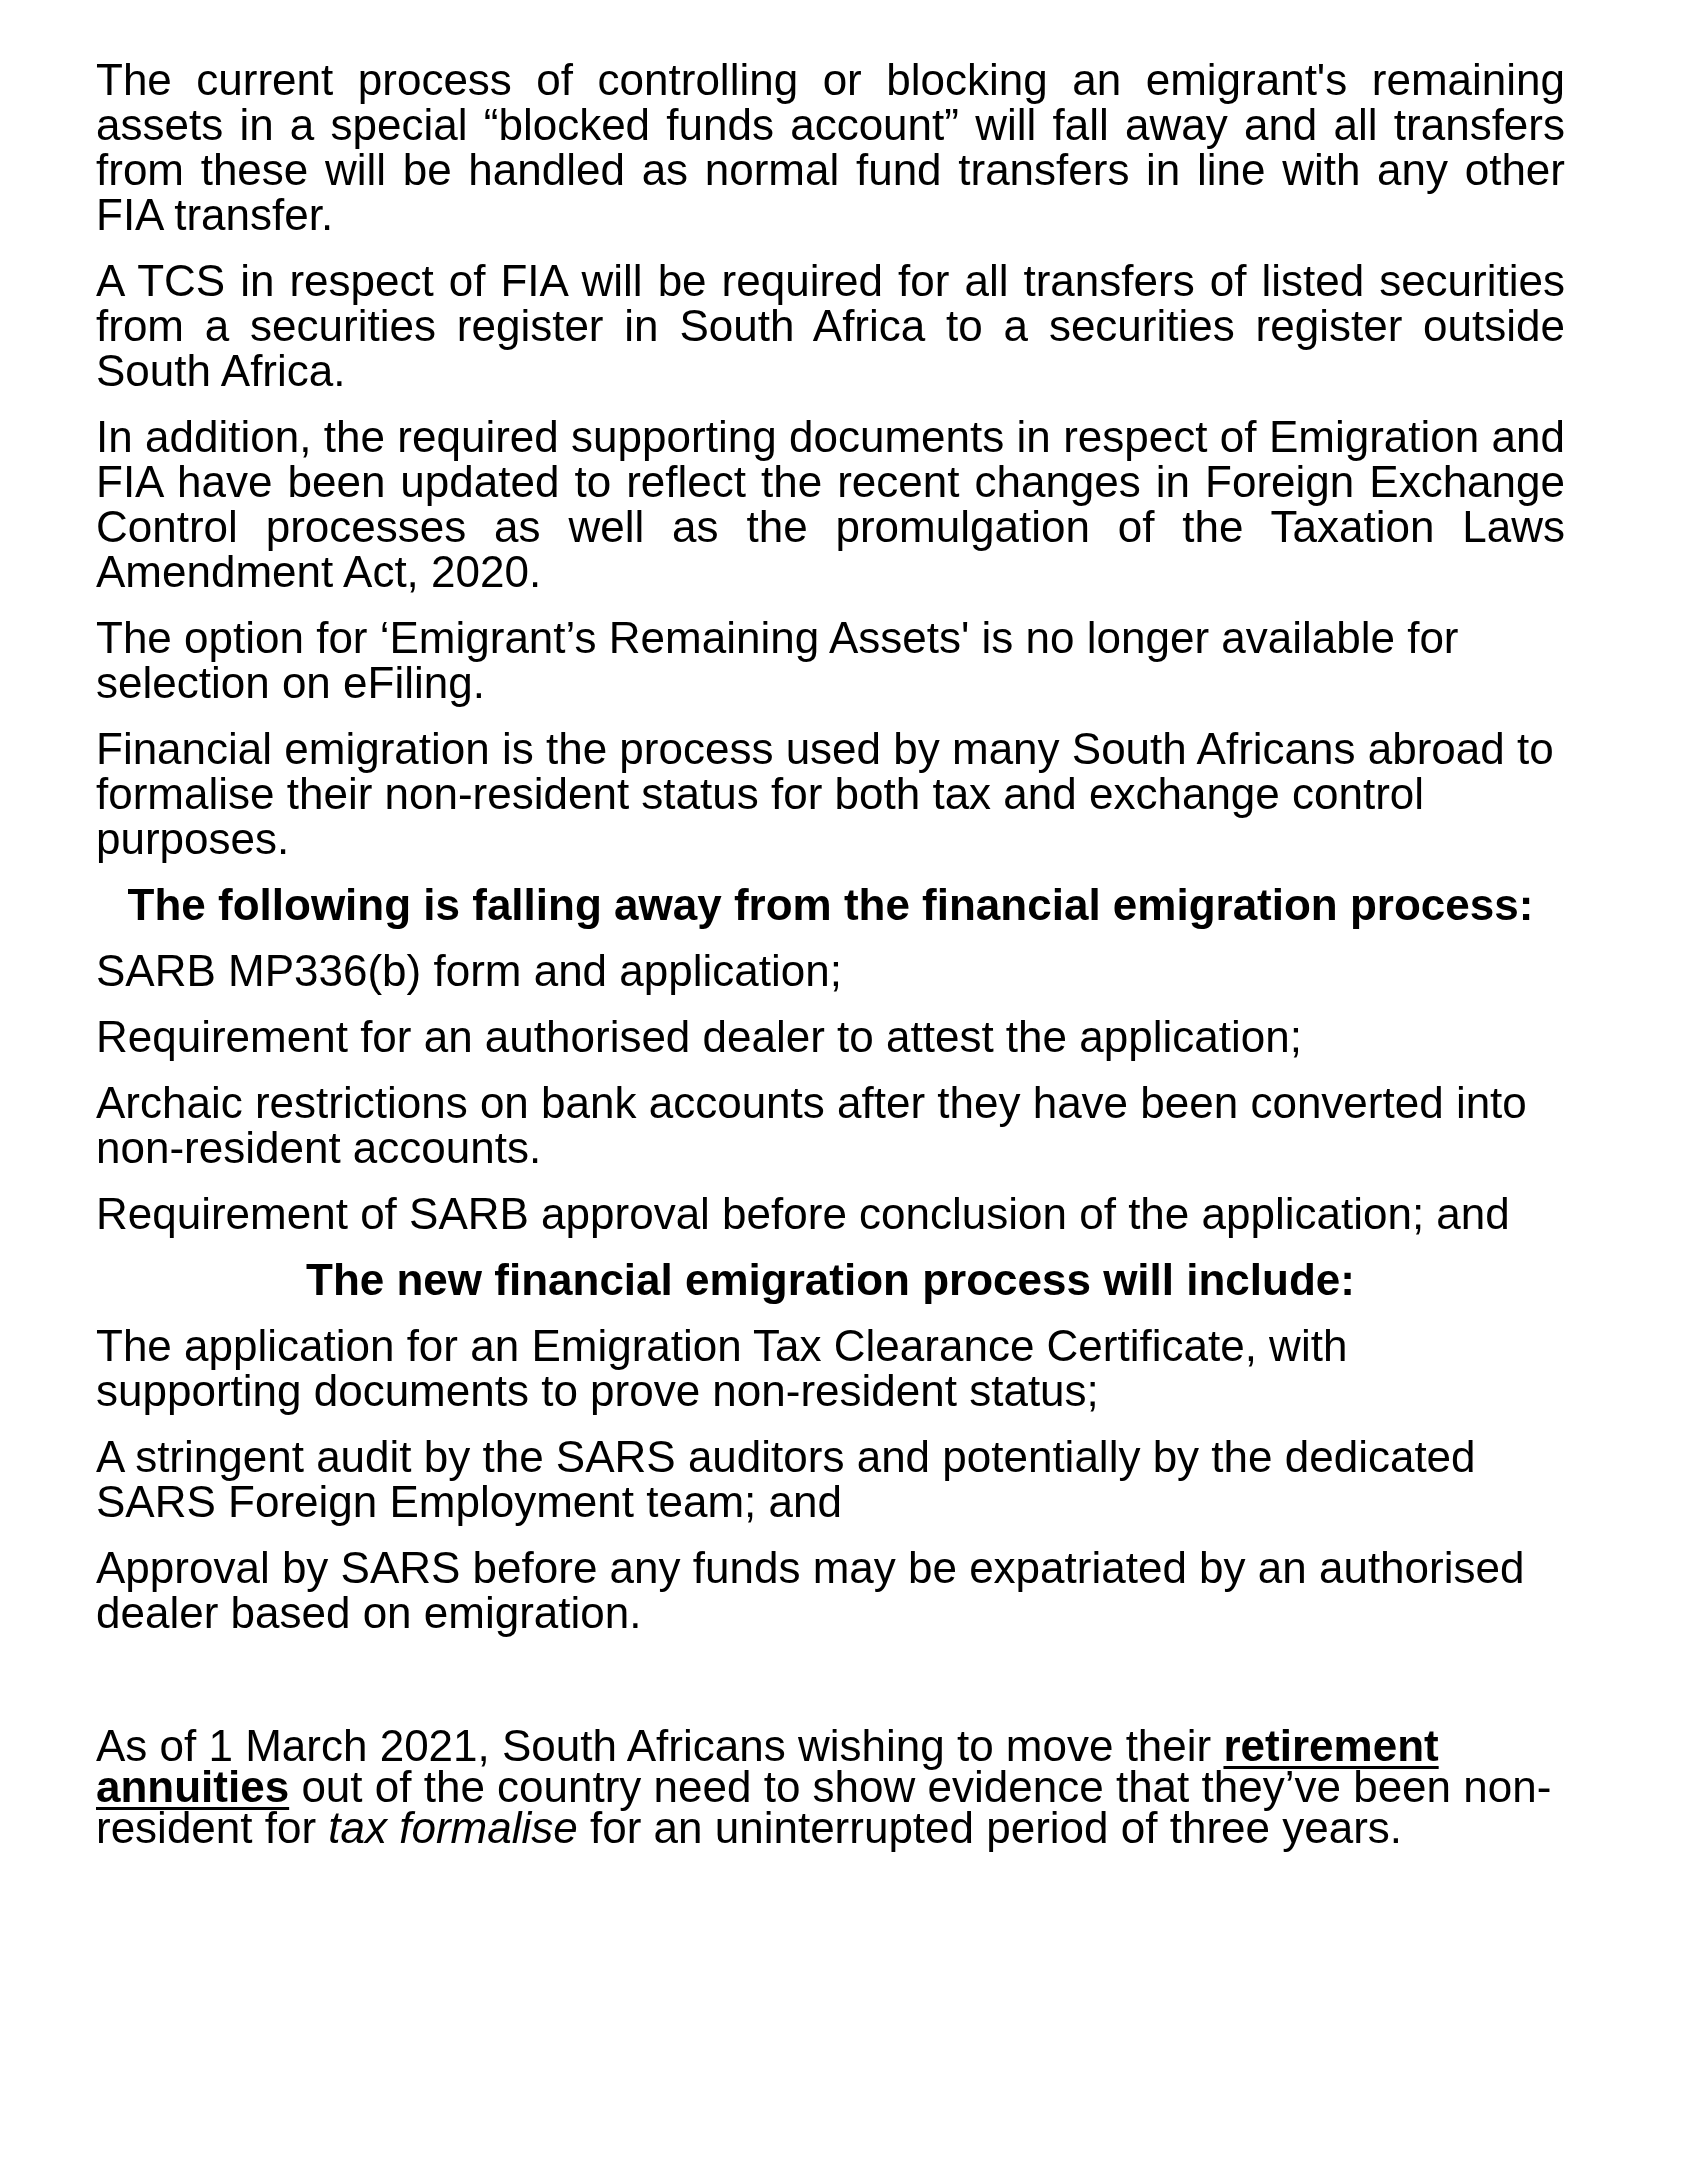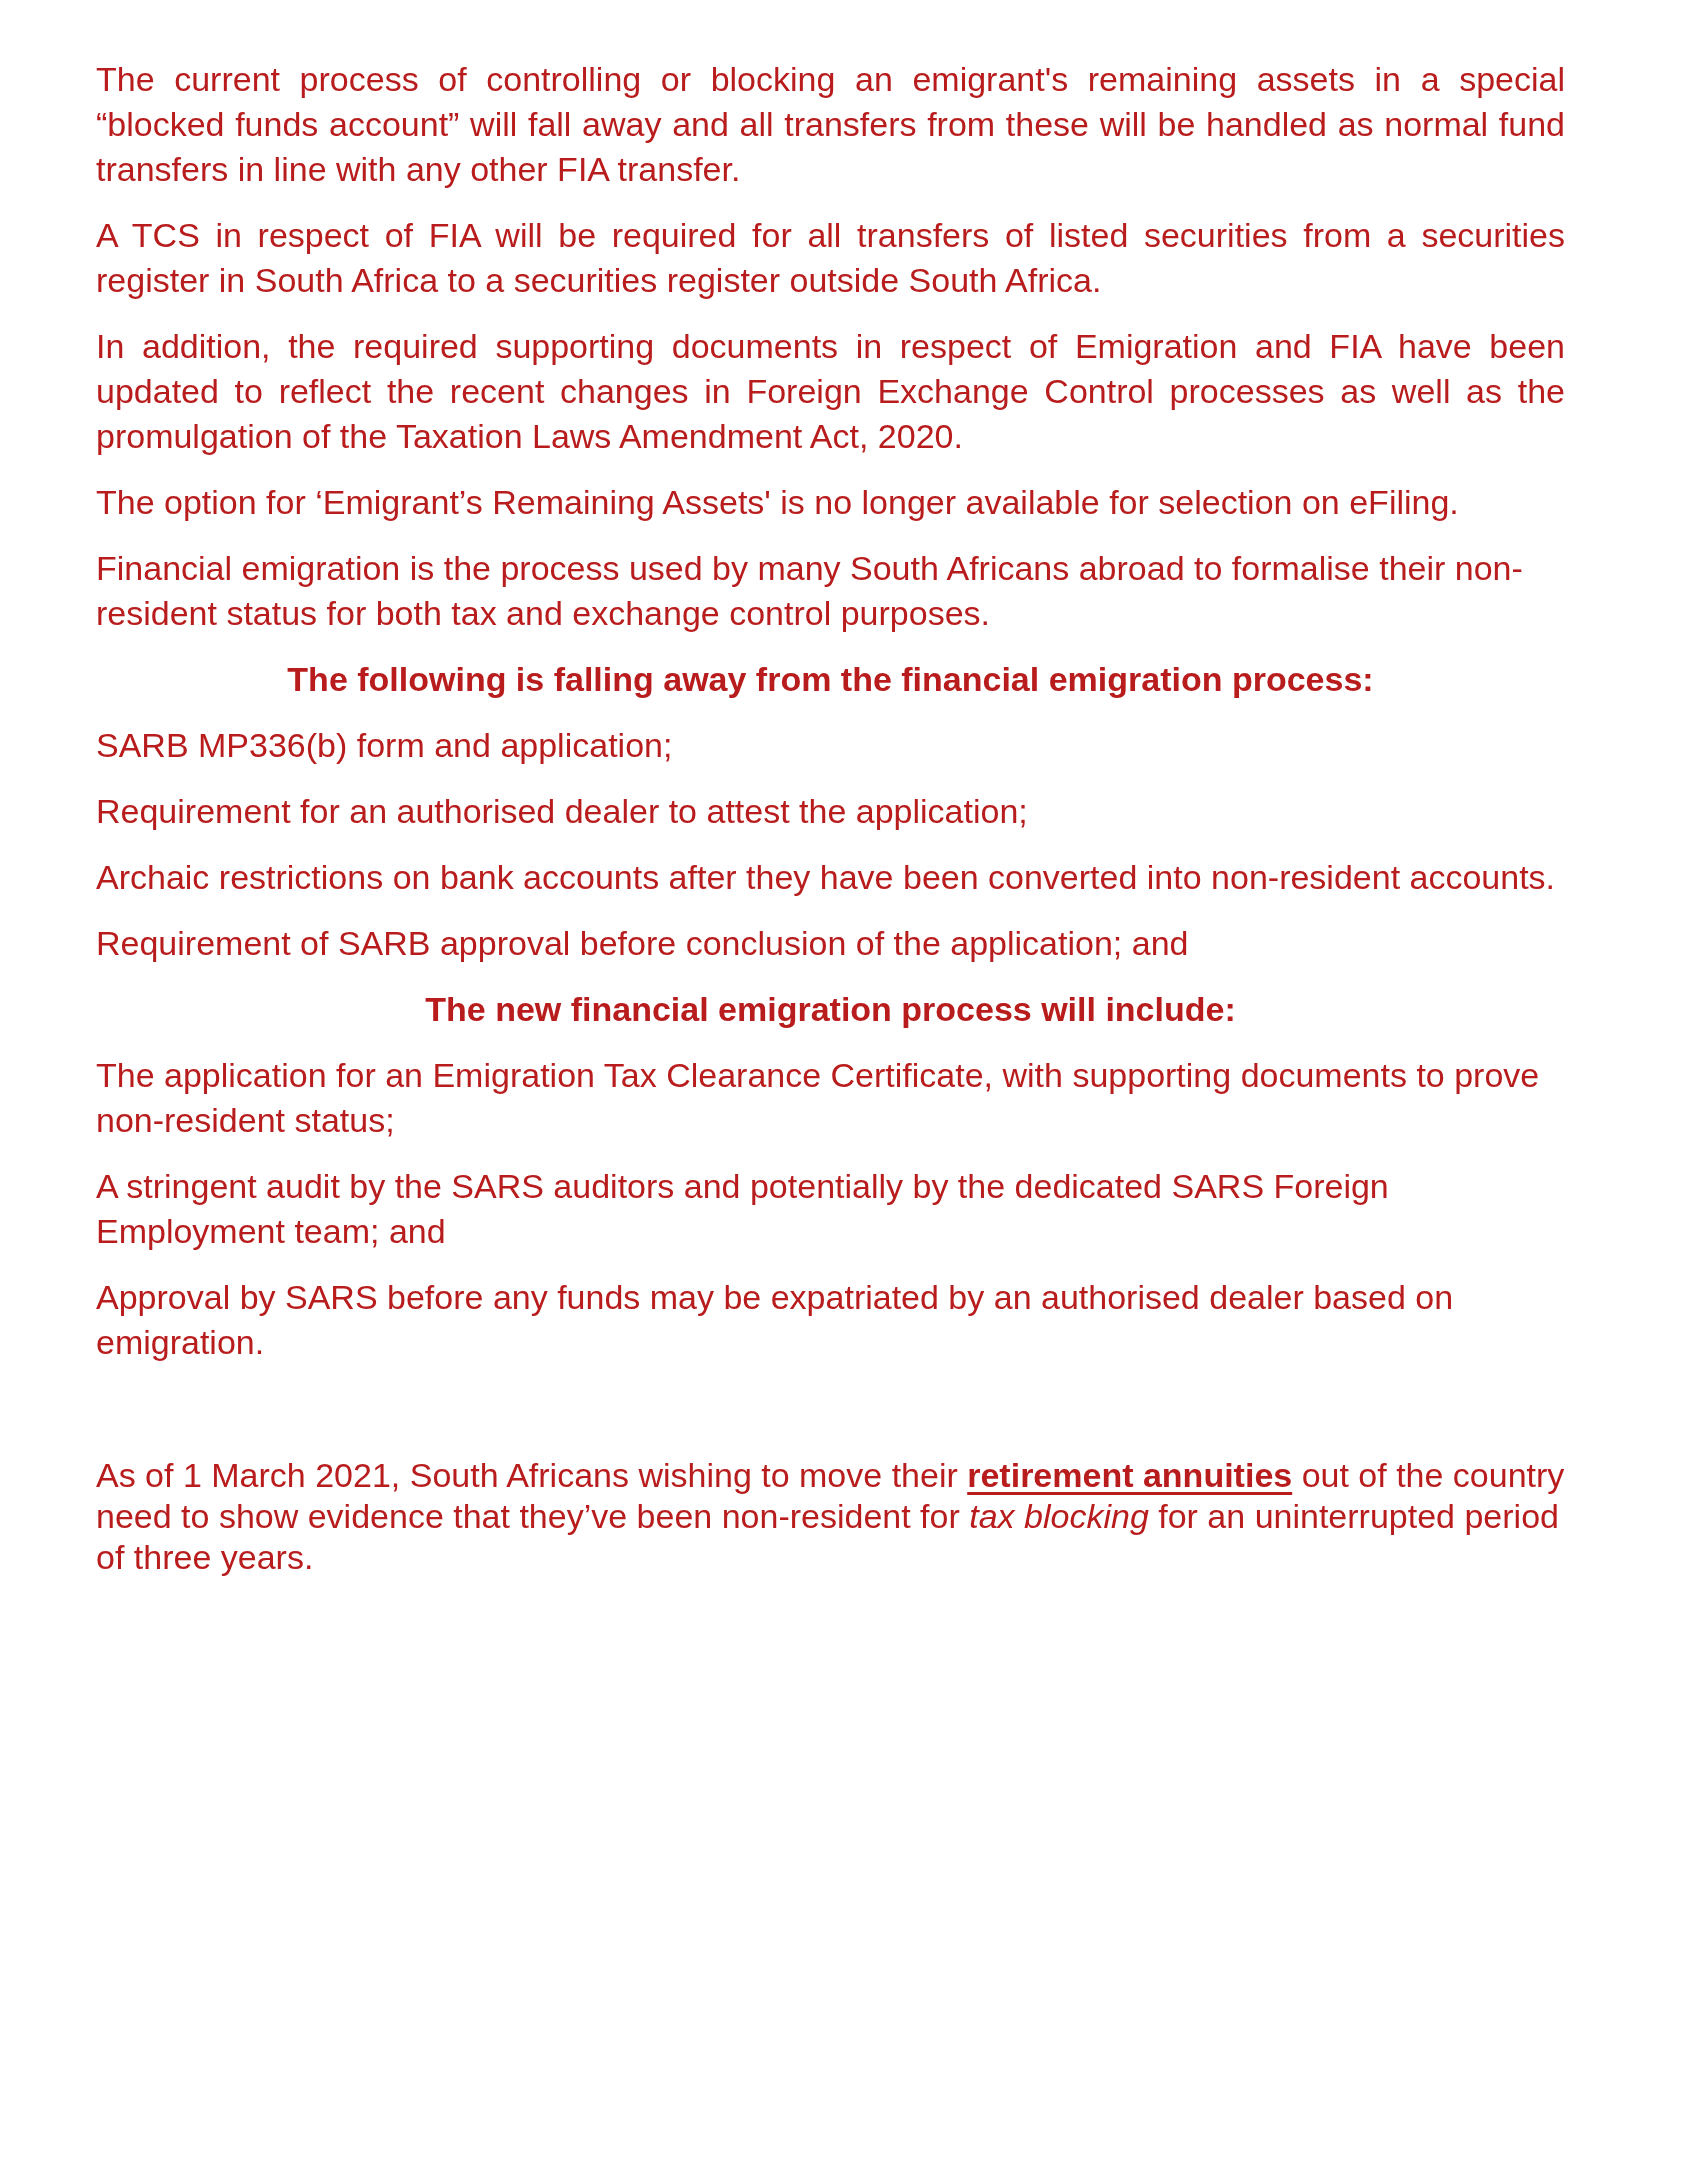--- a/index.html
+++ b/index.html
@@ -3,23 +3,23 @@
 <meta charset="utf-8">
 <style>
   html, body { margin: 0; padding: 0; background: #ffffff; }
   body { width: 1683px; height: 2178px; overflow: hidden; position: relative; }
   .page {
     position: absolute;
     left: 96px;
     top: 57px;
     width: 1469px;
     font-family: "Liberation Sans", sans-serif;
-    font-size: 34px;
+    font-size: 44px;
     line-height: 45px;
-    color: #b91c1c;
+    color: #000000;
   }
   .page p { margin: 0 0 21px 0; }
   .page p.just { text-align: justify; }
   .page p.heading { font-weight: bold; text-align: center; }
   .page .spacer { height: 69px; }
   .page p.final { line-height: 41px; }
   .page .bold-link { font-weight: bold; text-decoration: underline; text-decoration-thickness: 3px; text-underline-offset: 5px; }
   .page .ital { font-style: italic; }
 </style>
 </head>
@@ -38,15 +38,15 @@
   <p>Archaic restrictions on bank accounts after they have been converted into non-resident accounts.</p>
   <p>Requirement of SARB approval before conclusion of the application; and</p>
 
   <p class="heading">The new financial emigration process will include:</p>
   <p>The application for an Emigration Tax Clearance Certificate, with supporting documents to prove non-resident status;</p>
   <p>A stringent audit by the SARS auditors and potentially by the dedicated SARS Foreign Employment team; and</p>
   <p>Approval by SARS before any funds may be expatriated by an authorised dealer based on emigration.</p>
 
   <div class="spacer"></div>
 
-  <p class="final"><span>As of 1 March 2021, South Africans wishing to move their </span><span class="bold-link">retirement annuities</span><span> out of the country need to show evidence that they’ve been non-resident for </span><span class="ital">tax blocking</span><span> for an uninterrupted period of three years.</span></p>
+  <p class="final"><span>As of 1 March 2021, South Africans wishing to move their </span><span class="bold-link">retirement annuities</span><span> out of the country need to show evidence that they’ve been non-resident for </span><span class="ital">tax formalise</span><span> for an uninterrupted period of three years.</span></p>
 </div>
 
 
 </body></html>

